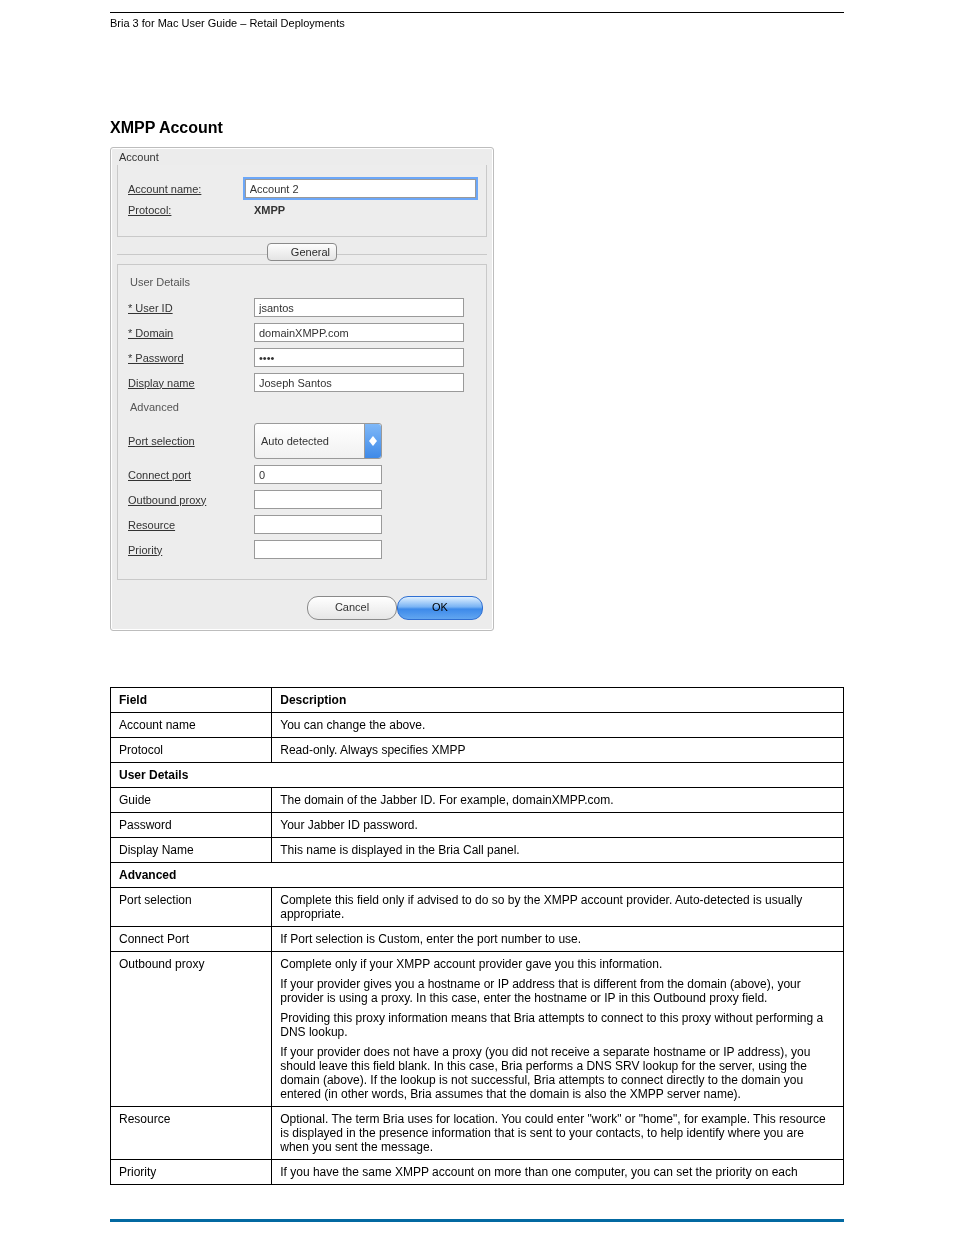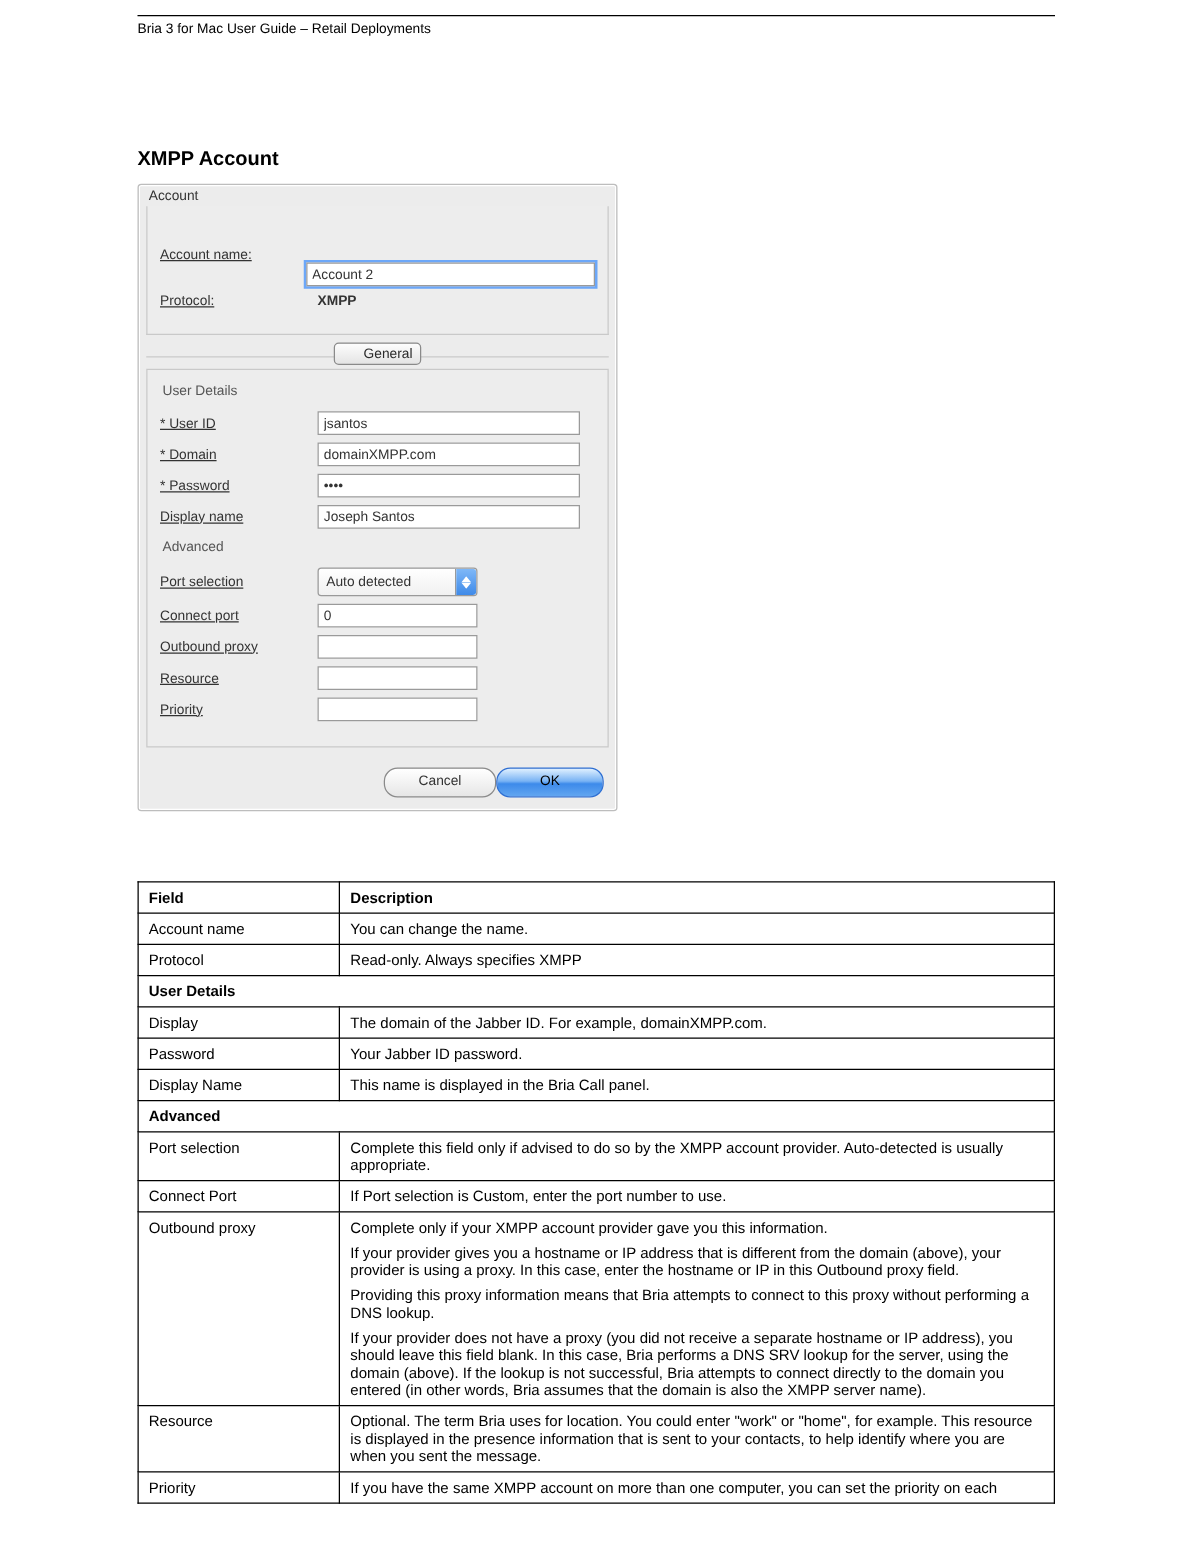--- a/index.html
+++ b/index.html
@@ -104,21 +104,21 @@
     color: #555;
   }
   .dialog .select {
     display: inline-flex;
     align-items: center;
     justify-content: space-between;
     width: 128px;
     border-radius: 3px;
     border: 1px solid #9a9a9a;
     background: linear-gradient(#ffffff, #f1f1f1);
-    height: 23px;
+    height: 36px;
     padding: 0 0 0 6px;
     cursor: default;
   }
   .dialog .select .stepper {
     width: 16px;
     height: 100%;
     border-left: 1px solid #9a9a9a;
     background: linear-gradient(#7fb8f8, #3f8ae8);
     display: flex;
     flex-direction: column;
@@ -147,21 +147,20 @@
     padding: 0 12px;
   }
   .dialog .btn.primary {
     border: 1px solid #2f6fd2;
     background: linear-gradient(#dff0ff, #79b3f4 45%, #3d8aea 55%, #62a6f0);
     color: #000;
     min-width: 60px;
   }
   .focused-input {
     box-shadow: 0 0 0 2px rgba(93, 158, 248, 0.9);
-    margin-top: 31px;
   }
 
   
   table.fields {
     border-collapse: collapse;
     width: 100%;
     margin-top: 56px;
     font-size: 12px;
   }
   table.fields th, table.fields td {
@@ -277,31 +276,31 @@
     <table class="fields">
       <thead>
         <tr>
           <th style="width:22%;">Field</th>
           <th>Description</th>
         </tr>
       </thead>
       <tbody>
         <tr>
           <td>Account name</td>
-          <td>You can change the name.</td>
+          <td>You can change the above.</td>
         </tr>
         <tr>
           <td>Protocol</td>
           <td>Read-only. Always specifies XMPP</td>
         </tr>
         <tr>
           <td colspan="2" class="section-head">User Details</td>
         </tr>
         <tr>
-          <td>Display</td>
+          <td>Guide</td>
           <td>The domain of the Jabber ID. For example, domainXMPP.com.</td>
         </tr>
         <tr>
           <td>Password</td>
           <td>Your Jabber ID password.</td>
         </tr>
         <tr>
           <td>Display Name</td>
           <td>This name is displayed in the Bria Call panel.</td>
         </tr>

